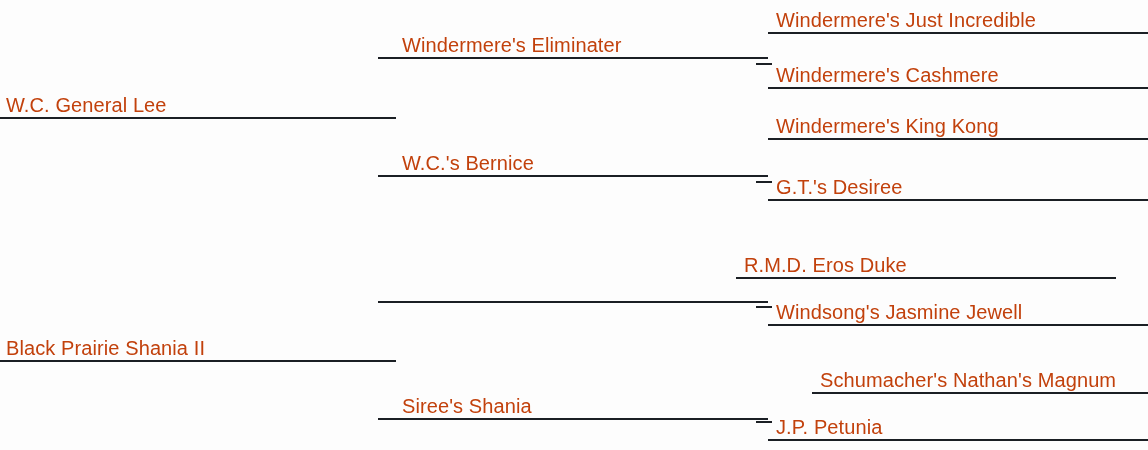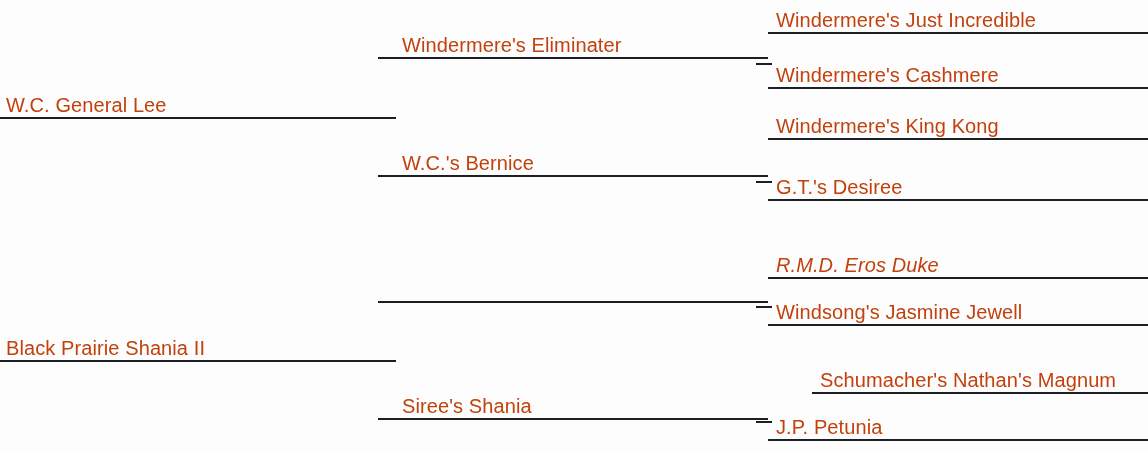--- a/index.html
+++ b/index.html
@@ -75,21 +75,21 @@
   <div class="node gen3" style="left:768px; top:106px; width:380px; height:34px;">
     <span class="label">Windermere's King Kong</span>
     <span class="rule" style="width:380px;"></span>
   </div>
 
   <div class="node gen3" style="left:768px; top:167px; width:380px; height:34px;text-decoration:underline;">
     <span class="label">G.T.'s Desiree</span>
     <span class="rule" style="width:380px;"></span>
   </div>
 
-  <div class="node gen3" style="left:768px; top:245px; width:380px; height:34px;font-style:italic;">
+  <div class="node gen3" style="left:736px; top:245px; width:380px; height:34px;">
     <span class="label">R.M.D. Eros Duke</span>
     <span class="rule" style="width:380px;"></span>
   </div>
 
   <div class="node gen3" style="left:768px; top:292px; width:380px; height:34px;">
     <span class="label">Windsong's Jasmine Jewell</span>
     <span class="rule" style="width:380px;"></span>
   </div>
 
   <div class="node gen3" style="left:812px; top:360px; width:380px; height:34px;">

